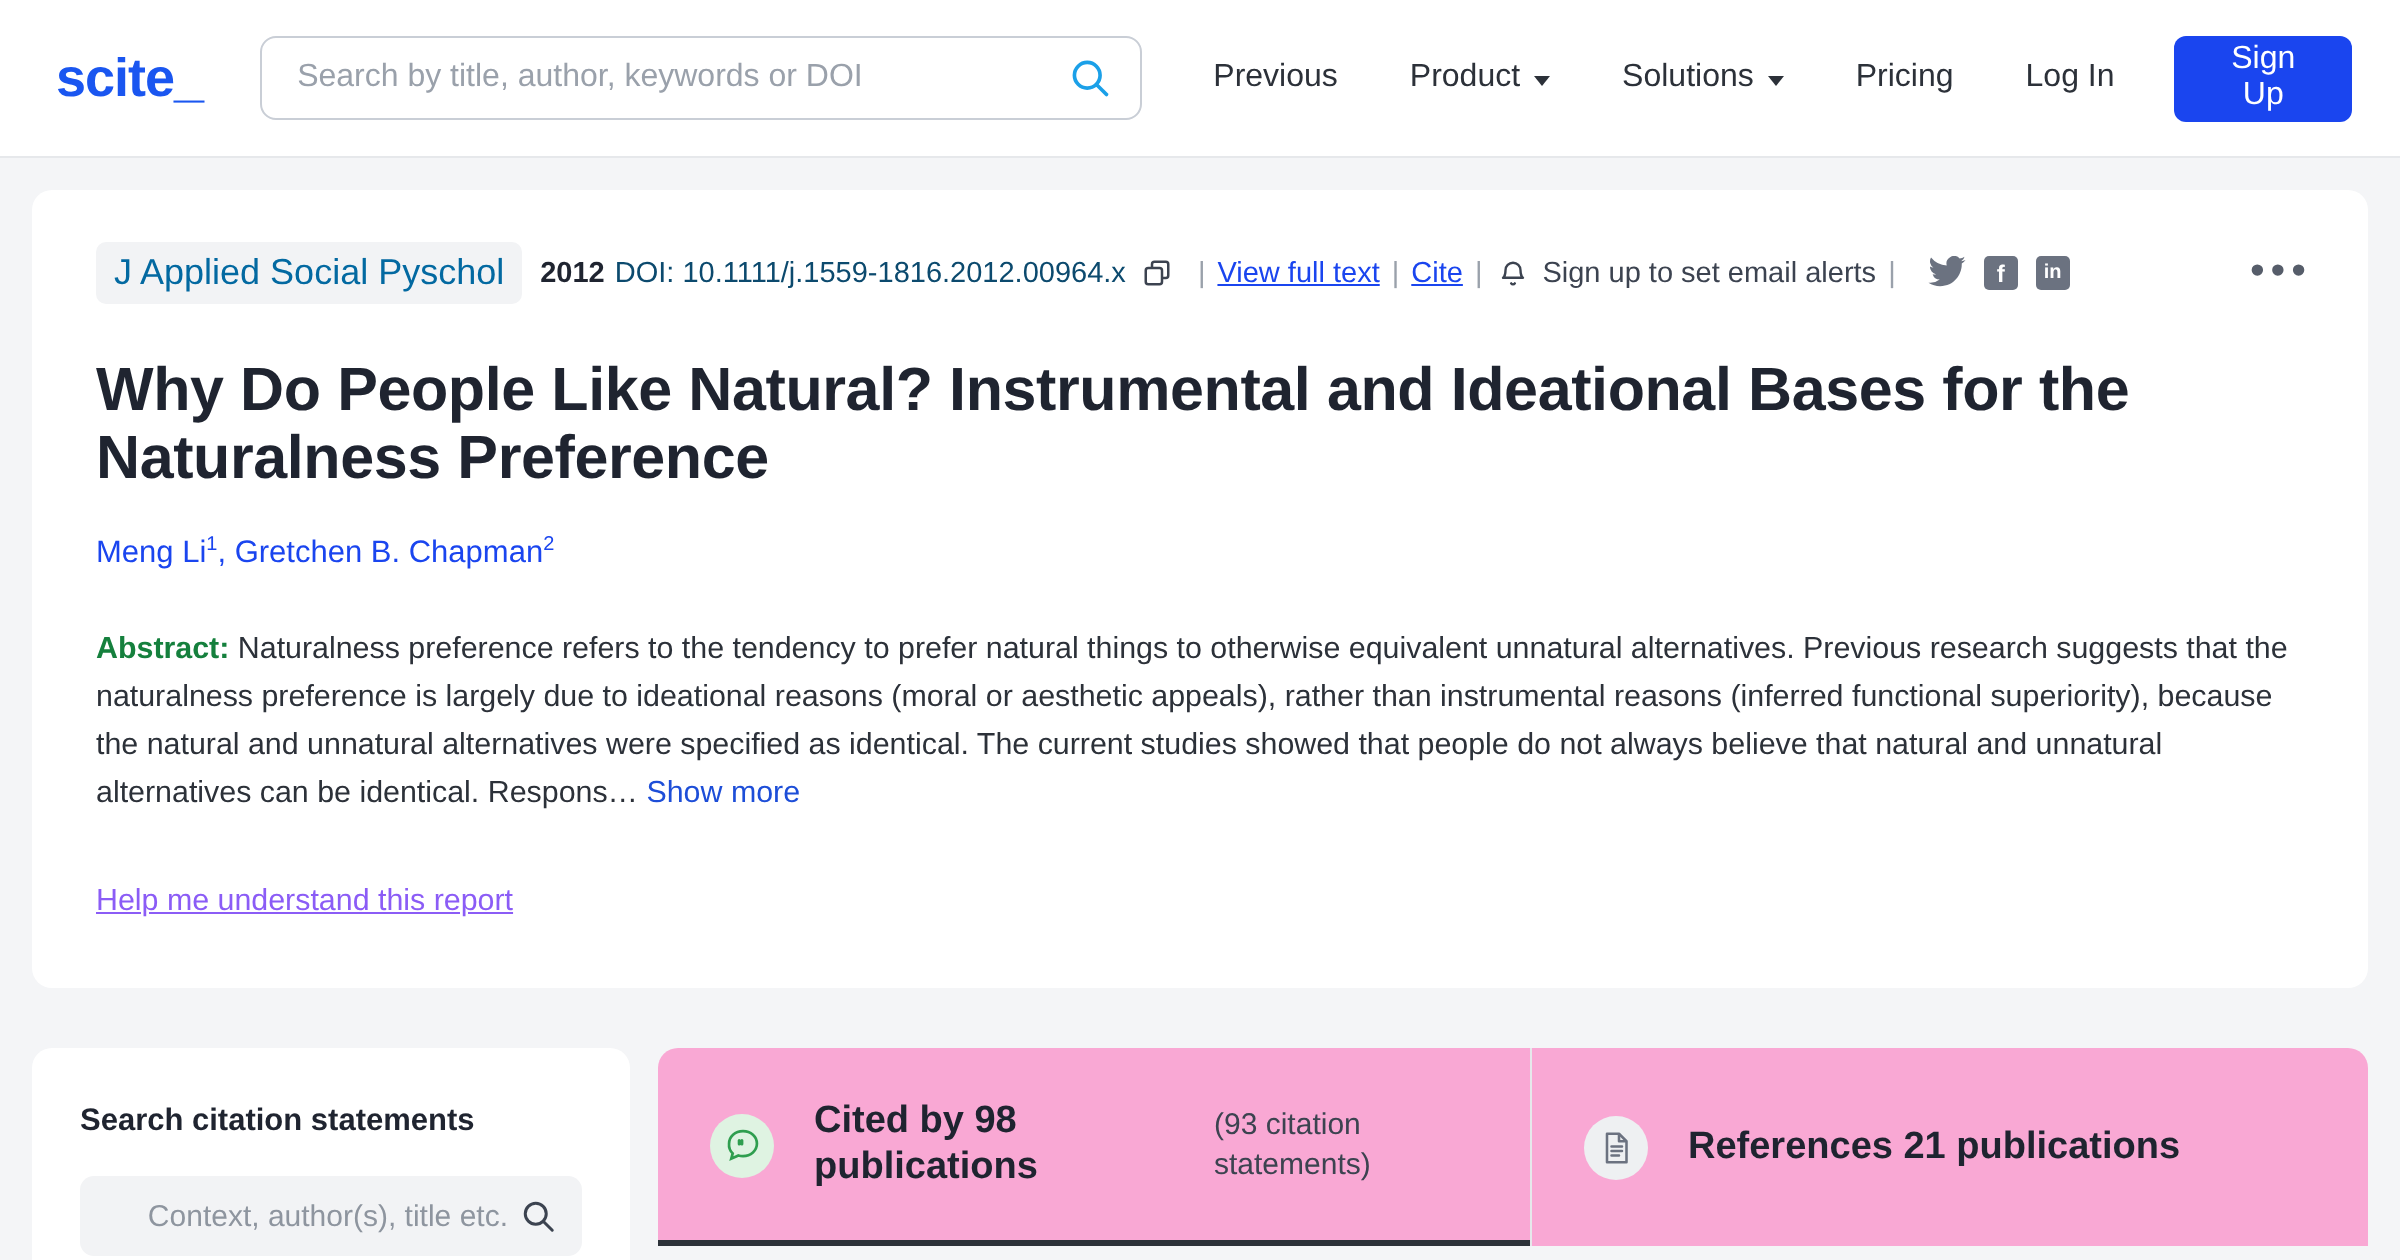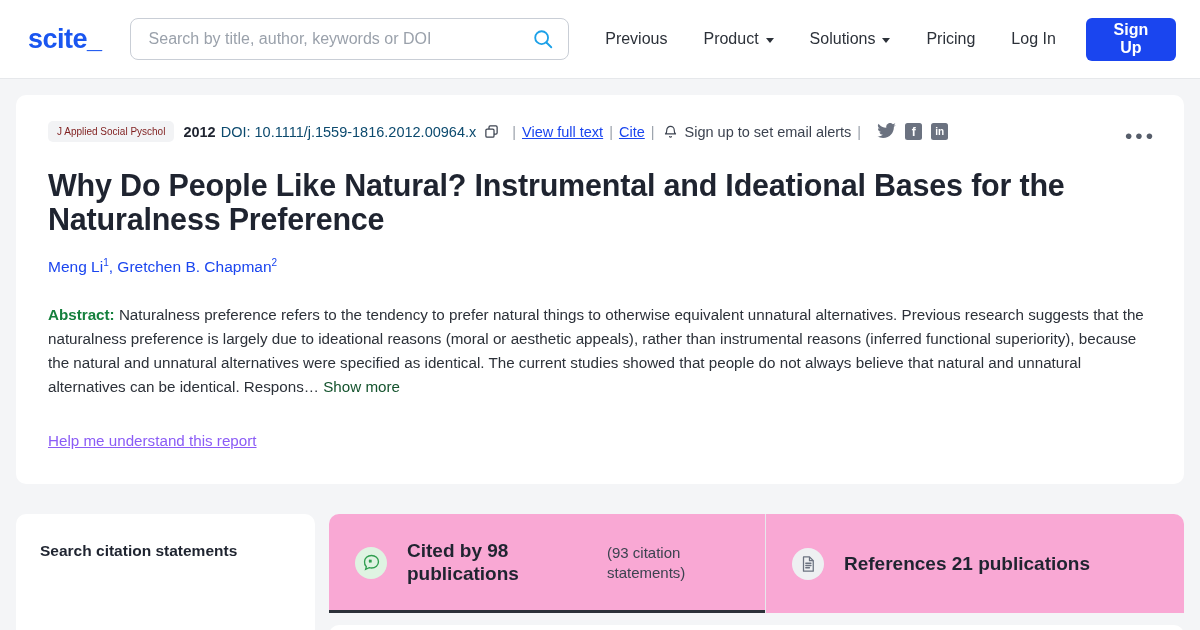--- a/index.html
+++ b/index.html
@@ -73,21 +73,21 @@
     width: 0; height: 0;
     border-left: 4.5px solid transparent;
     border-right: 4.5px solid transparent;
     border-top: 5.5px solid #2c3139;
     margin-top: 2px;
   }
   .signup {
     background: #1a45ef;
     color: #fff;
     font-size: 16px;
-    font-weight: 700;
+    font-weight: 400;
     border: 0;
     border-radius: 6px;
     height: 43px;
     padding: 0 18px;
     margin-left: 12px;
     cursor: pointer;
     font-family: "Liberation Sans", sans-serif;
   }
 
   
@@ -104,22 +104,22 @@
     align-items: center;
     font-size: 14.5px;
     color: #3c4350;
     flex-wrap: nowrap;
     gap: 0;
   }
   .journal-badge {
     background: #f2f3f5;
     border-radius: 5px;
     padding: 5px 9px;
-    font-size: 10px;
-    color: #7f1d1d;
+    font-size: 18px;
+    color: #0369a1;
     margin-right: 9px;
     white-space: nowrap;
   }
   .year { font-weight: 700; color: #1f2430; margin-right: 5px; }
   .doi { color: #0c4a6e; white-space: nowrap; }
   .copy-ico { margin: 0 7px 0 8px; display:inline-flex; align-items:center; }
   .sep { color: #9aa1ab; margin: 0 6px; }
   .link { color: #1a45ef; text-decoration: underline; cursor: pointer; white-space: nowrap; }
   .bell { margin: 0 7px 0 2px; display:inline-flex; align-items:center; }
   .alerts-text { color: #3c4350; white-space: nowrap; }
@@ -159,21 +159,21 @@
   }
   .authors sup { font-size: 10px; }
   .abstract {
     margin-top: 27px;
     font-size: 15.2px;
     line-height: 1.58;
     color: #2c3139;
     max-width: 1105px;
   }
   .abstract b { color: #15803d; }
-  .showmore { color: #14532d; cursor: pointer; }
+  .showmore { color: #1d4ed8; cursor: pointer; }
   .help-link {
     display: inline-block;
     margin-top: 33px;
     font-size: 15.2px;
     color: #8b5cf6;
     text-decoration: underline;
     cursor: pointer;
   }
 
   
@@ -357,20 +357,29 @@
     </div>
 
     <span class="help-link">Help me understand this report</span>
   </div>
 </div>
 
 <div class="lower">
 
   <div class="sidebar">
     <h3>Search citation statements</h3>
+    <div class="sb-search">
+      <input type="text" placeholder="Context, author(s), title etc." style="">
+      <span style="display:inline-flex">
+        <svg viewBox="0 0 24 24" width="18" height="18" fill="none" stroke="#3c4350" stroke-width="2">
+          <circle cx="10.5" cy="10.5" r="7"></circle>
+          <line x1="15.8" y1="15.8" x2="21.5" y2="21.5" stroke-linecap="round"></line>
+        </svg>
+      </span>
+    </div>
   </div>
 
   <div class="right-col">
     <div class="tabs-card">
 
       <div class="tab cited">
         <span class="tab-icon green">
           <svg width="19" height="19" viewBox="0 0 24 24" fill="none" stroke="#2f9e4f" stroke-width="1.7">
             <path d="M12 3.2c5 0 8.8 3.4 8.8 7.9 0 4.4-3.8 7.9-8.8 7.9-1 0-2-.15-2.9-.42L4.6 20.6l.9-3.3A7.6 7.6 0 0 1 3.2 11.1c0-4.5 3.8-7.9 8.8-7.9z"></path>
             <path d="M9.6 9.2v2.1M11.3 9.2v2.1" stroke-linecap="round" stroke-width="1.9"></path>

